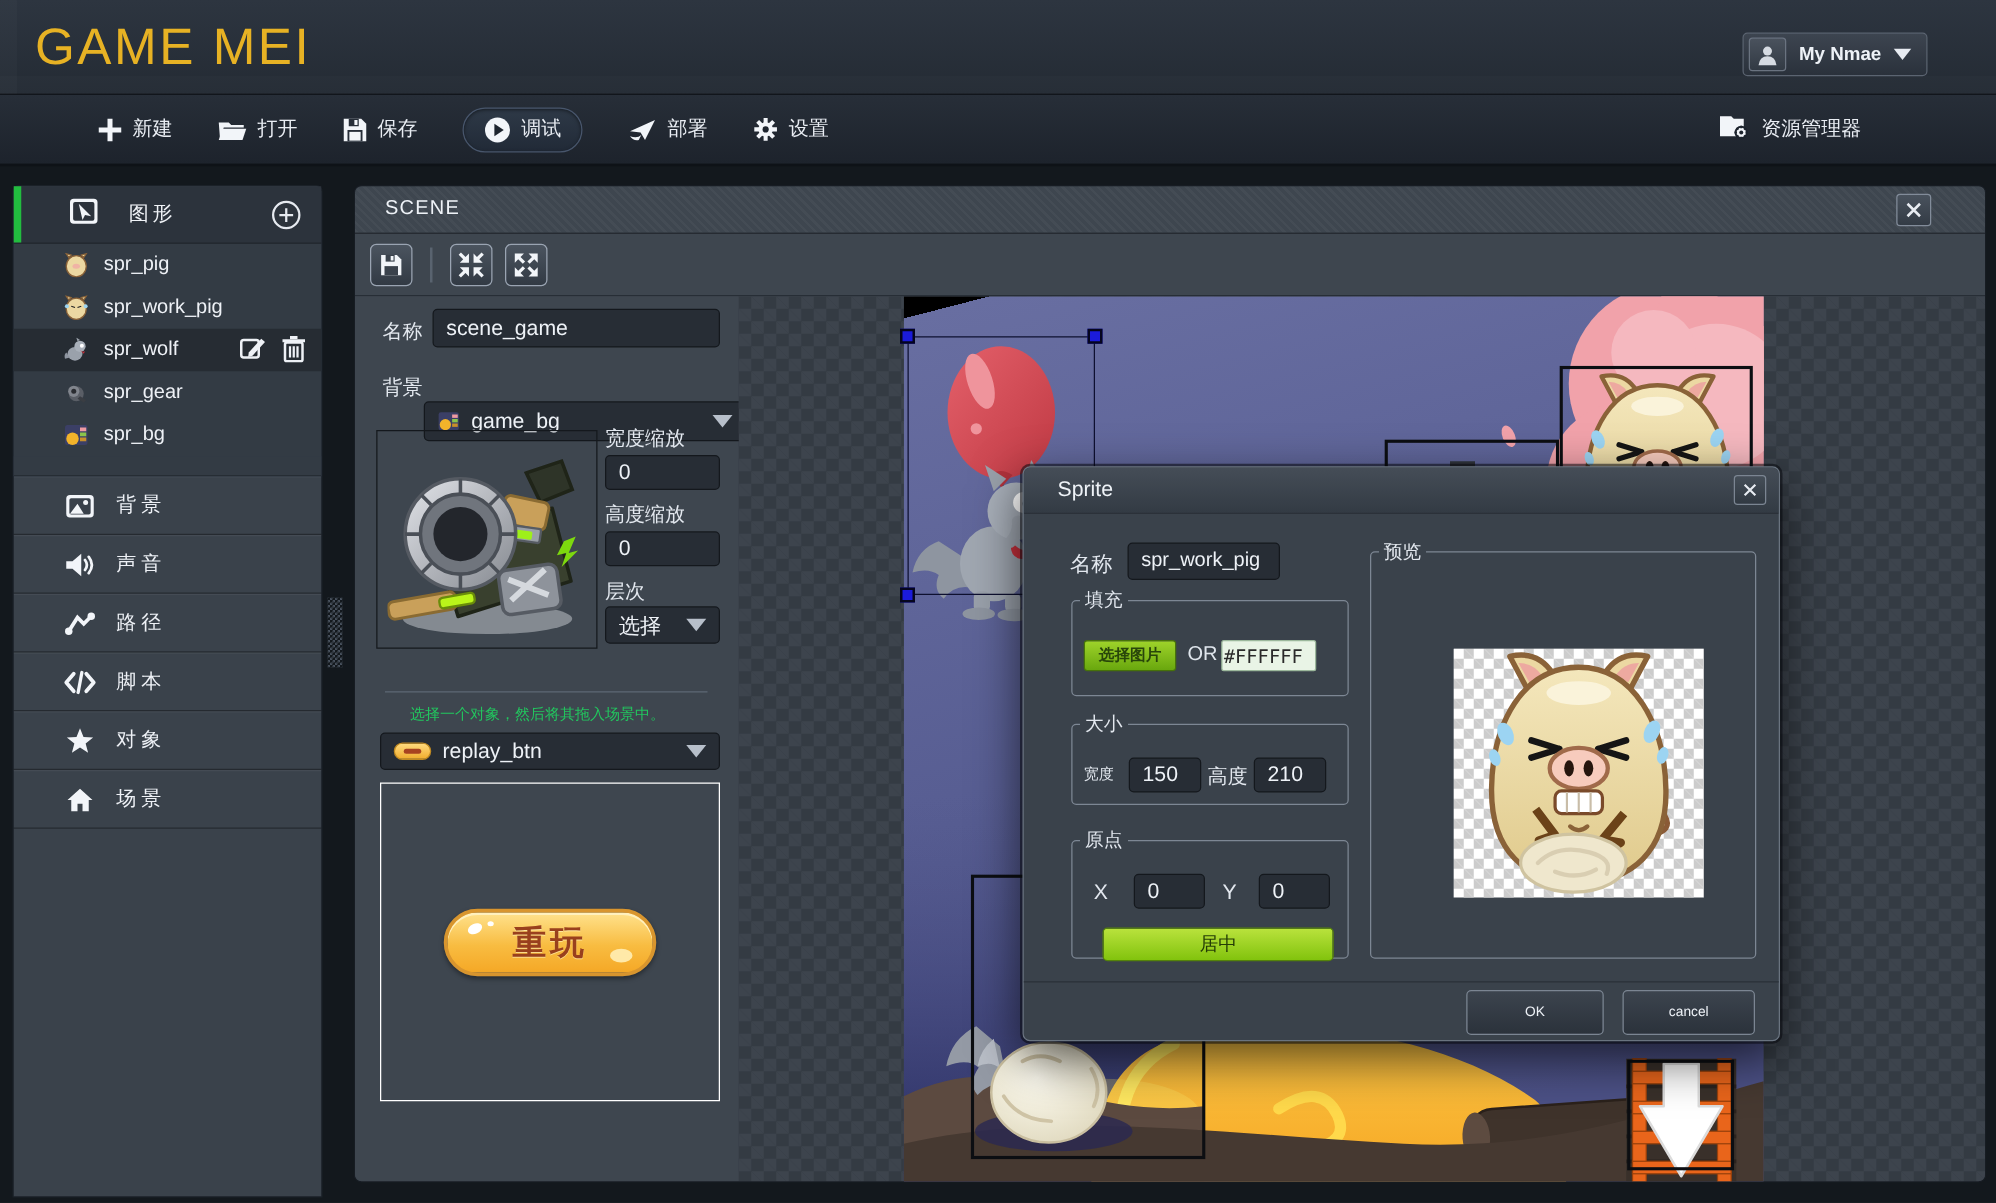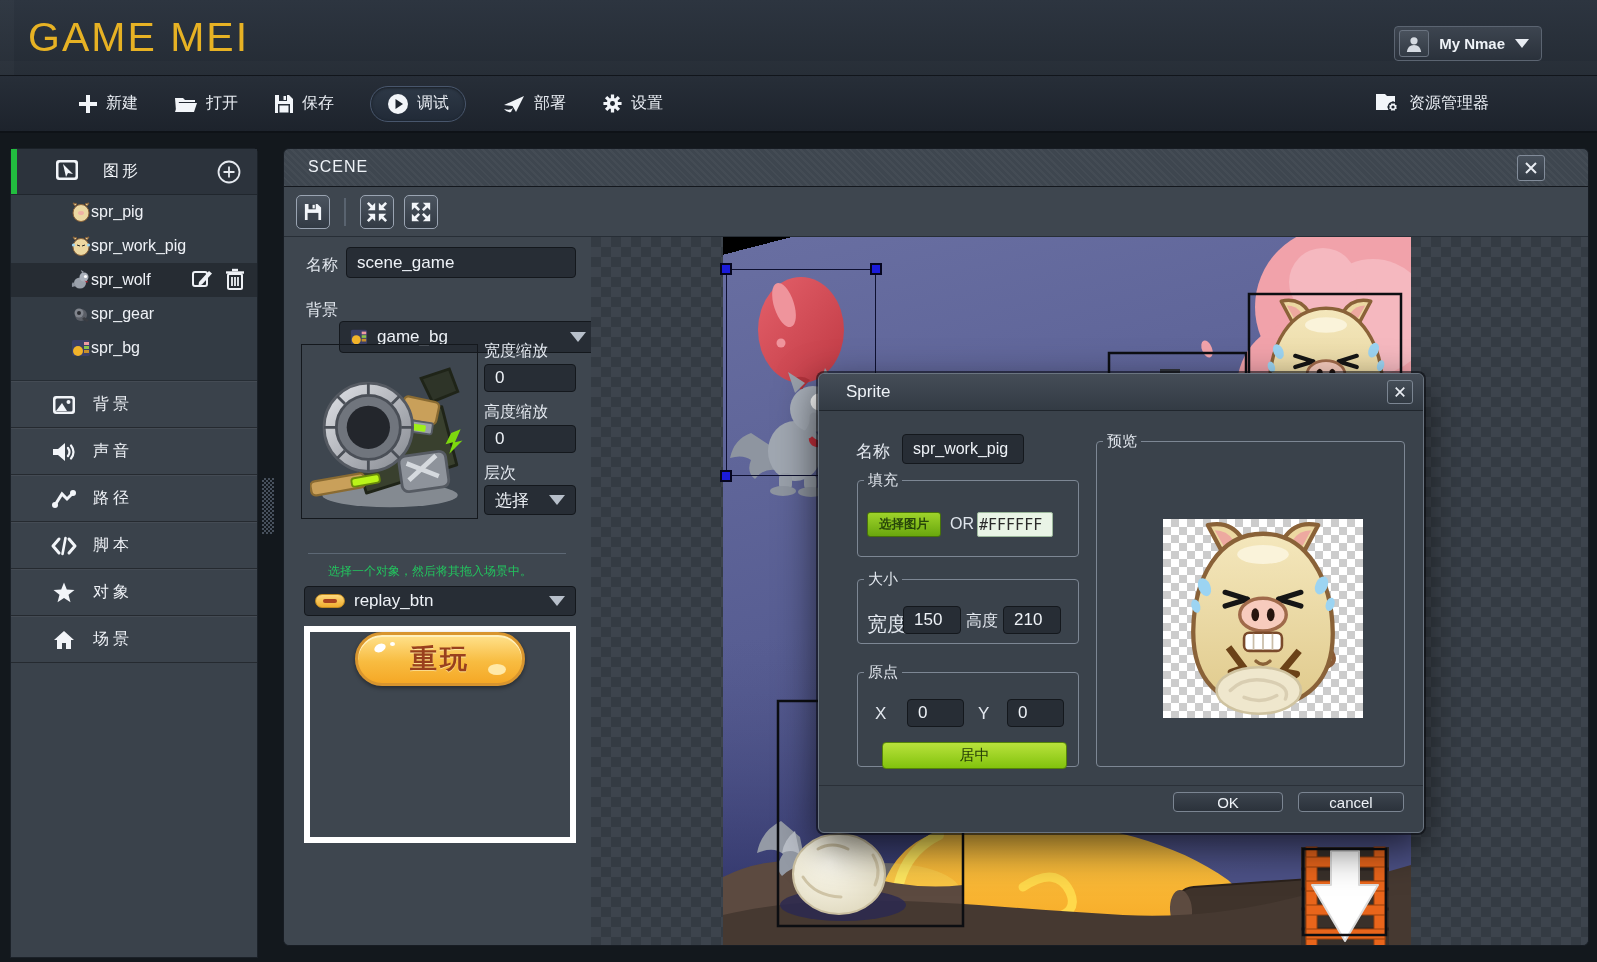--- a/index.html
+++ b/index.html
@@ -42,21 +42,21 @@
   .sb-head { height:43px; display:flex; align-items:center; gap:12px; padding-left:48px;
     background:linear-gradient(180deg,#434b55,#363e47); border-bottom:1px solid #20262d; border-radius:5px 5px 0 0;
     background-image:repeating-linear-gradient(45deg,rgba(255,255,255,.025) 0 2px,transparent 2px 5px);}
   .sb-title { color:#f0f3f7; font-size:18px; letter-spacing:1px; }
   .sb-graphics { position:relative; height:46px; display:flex; align-items:center; gap:24px; padding-left:44px;
     background:#2c333c; border-bottom:1px solid #20262d; }
   .sb-graphics::before { content:""; position:absolute; left:0; top:0; bottom:0; width:6px; background:#22bd3f; }
   .sb-graphics .lbl { color:#f0f3f7; font-size:16px; letter-spacing:3px; }
   .plus-circle { position:absolute; right:16px; top:11px; }
   .sprite-list { background:#333b44; }
-  .sp-row { position:relative; height:34px; display:flex; align-items:center; gap:0; padding-left:60px;
+  .sp-row { position:relative; height:34px; display:flex; align-items:center; gap:12px; padding-left:40px;
     color:#eef1f6; font-size:16px; }
   .sp-row.active { background:#262c33; }
   .sp-row .acts { position:absolute; right:12px; top:5px; display:flex; gap:12px; }
   .sp-pad { height:16px; background:#333b44; border-bottom:1px solid #262d34;}
   .cat-row { height:47px; display:flex; align-items:center; gap:16px; padding-left:40px;
     border-top:1px solid rgba(255,255,255,.05); border-bottom:1px solid rgba(0,0,0,.35);
     color:#eef1f6; font-size:16px; letter-spacing:4px; }
   .cat-ic { width:26px; display:flex; justify-content:center; }
 
   .splitter { position:absolute; left:262px; top:478px; width:12px; height:56px;
@@ -101,22 +101,22 @@
   .lbl-hs { position:absolute; left:200px; top:165px; }
   .inp-hs { position:absolute; left:200px; top:188px; width:92px; height:28px; }
   .lbl-layer { position:absolute; left:200px; top:226px; }
   .dd-layer { position:absolute; left:200px; top:248px; width:92px; height:30px; }
   .hr { position:absolute; left:24px; top:316px; width:258px; border-top:1px solid #5d6875; }
   .hint { position:absolute; left:18px; top:326px; width:280px; color:#22c55e; font-size:12px;margin-left:26px; }
   .dd-obj { position:absolute; left:20px; top:349px; width:272px; height:30px; }
   .mini-replay { width:30px; height:14px; border-radius:7px; background:linear-gradient(180deg,#ffda7d,#f0ad2e);
     border:1px solid #c08a22; display:flex; align-items:center; justify-content:center;}
   .mini-replay i { display:block; width:14px; height:4px; background:#a84320; border-radius:2px;}
-  .obj-preview { position:absolute; left:20px; top:389px; width:272px; height:217px; border:6px solid #ffffff;
-    display:flex; align-items:flex-start; justify-content:center; }
+  .obj-preview { position:absolute; left:20px; top:389px; width:272px; height:255px; border:1px solid #ffffff;
+    display:flex; align-items:center; justify-content:center; }
   .replay-btn { position:relative; width:170px; height:54px; border-radius:27px;
     background:linear-gradient(180deg,#ffe28d,#f8bc41 55%,#f5a826);
     border:3px solid #d8952e; box-shadow:inset 0 2px 0 #fff0bd, 0 2px 4px rgba(0,0,0,.4);
     color:#99401d; font-size:27px; font-weight:bold; display:flex; align-items:center; justify-content:center;
     letter-spacing:3px; text-shadow:0 1px 0 rgba(255,255,220,.5); }
   .replay-btn .gl1 { position:absolute; left:16px; top:9px; width:12px; height:8px; background:#fff; border-radius:50%; transform:rotate(-25deg);}
   .replay-btn .gl2 { position:absolute; left:32px; top:7px; width:5px; height:4px; background:#fff; border-radius:50%;}
   .replay-btn .gl3 { position:absolute; right:16px; bottom:8px; width:18px; height:11px; background:#ffe9a8; border-radius:50%;}
 
   
@@ -146,42 +146,42 @@
   fieldset.fs legend { color:#e3e8ef; font-size:15px; padding:0 4px; margin-left:6px; }
   .fs-fill { left:38px; top:97px; width:222px; height:86px; }
   .btn-green-sm { position:absolute; left:9px; top:22px; width:74px; height:25px;
     background:linear-gradient(180deg,#9ed32a,#69a70e); border:1px solid #47720a; border-radius:3px;
     color:#28460a; font-size:12.5px; display:flex; align-items:center; justify-content:center; font-weight:bold;}
   .or-lbl { position:absolute; left:92px; top:25px; color:#dfe5ec; font-size:16px; }
   .inp-color { position:absolute; left:119px; top:22px; width:76px; height:25px; background:#e9f4e6;
     border:1px solid #9cb89c; border-radius:2px; color:#2a2a2a; font-size:15px;
     font-family:"DejaVu Sans Mono",monospace; padding:0 1px; }
   .fs-size { left:38px; top:196px; width:222px; height:74px; }
-  .sz-lbl-w { position:absolute; left:9px; top:22px; color:#e3e8ef; font-size:20px; }
+  .sz-lbl-w { position:absolute; left:9px; top:22px; color:#e3e8ef; font-size:12px; }
   .sz-inp-w { position:absolute; left:45px; top:17px; width:58px; height:28px; }
   .sz-lbl-h { position:absolute; left:108px; top:22px; color:#e3e8ef; font-size:16px; }
   .sz-inp-h { position:absolute; left:145px; top:17px; width:58px; height:28px; }
   .fs-origin { left:38px; top:289px; width:222px; height:104px; }
   .or-lbl-x { position:absolute; left:17px; top:22px; color:#e3e8ef; font-size:17px; }
   .or-inp-x { position:absolute; left:49px; top:17px; width:57px; height:28px; }
   .or-lbl-y { position:absolute; left:120px; top:22px; color:#e3e8ef; font-size:17px; }
   .or-inp-y { position:absolute; left:149px; top:17px; width:57px; height:28px; }
   .btn-center { position:absolute; left:24px; top:60px; width:185px; height:27px;
     background:linear-gradient(180deg,#b9e23c,#82c30d); border:1px solid #55830a; border-radius:4px;
     color:#243c06; font-size:15px; display:flex; align-items:center; justify-content:center; }
   .fs-prev { left:277px; top:58px; width:309px; height:335px; }
   .prev-img { position:absolute; left:66px; top:68px; width:200px; height:199px;
     background-color:#ffffff;
     background-image:linear-gradient(45deg,#cccccc 25%,transparent 25%,transparent 75%,#cccccc 75%),
       linear-gradient(45deg,#cccccc 25%,transparent 25%,transparent 75%,#cccccc 75%);
     background-size:16px 16px; background-position:0 0,8px 8px;
     display:flex; align-items:center; justify-content:center; }
   .d-footer-line { position:absolute; left:0; right:0; top:411px; border-top:1px solid #2a3038; }
-  .d-btn { position:absolute; top:418px; height:20px; border:1px solid #7b8592; border-radius:4px;
-    background:linear-gradient(180deg,#3c444e,#2b323b); color:#eef2f7; font-size:15px;
+  .d-btn { position:absolute; top:418px; height:36px; border:1px solid #7b8592; border-radius:4px;
+    background:linear-gradient(180deg,#3c444e,#2b323b); color:#eef2f7; font-size:11px;
     display:flex; align-items:center; justify-content:center; }
   .d-ok { left:354px; width:110px; }
   .d-cancel { left:479px; width:106px; }
 </style>
 </head>
 <body>
 
 <svg width="0" height="0" style="position:absolute">
   <defs>
     <linearGradient id="pigB" x1="0" y1="0" x2="0" y2="1">

